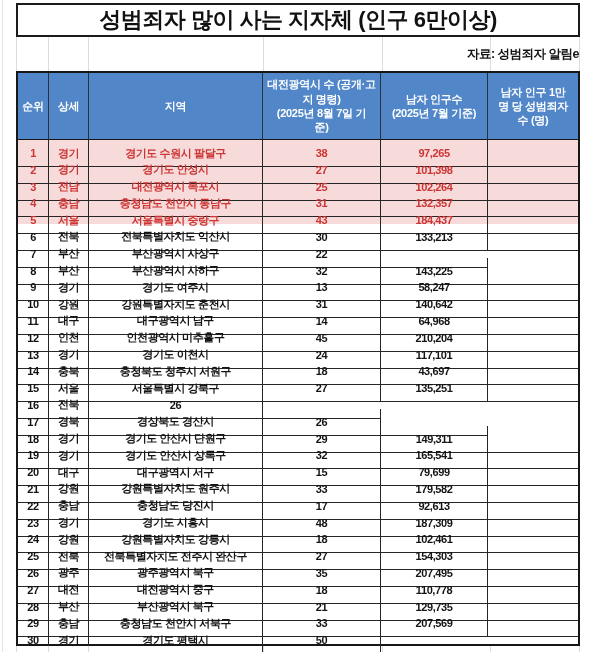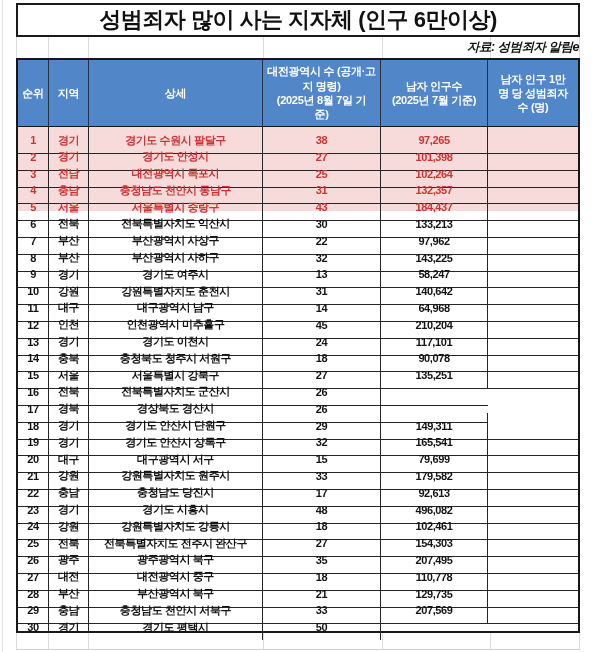--- a/index.html
+++ b/index.html
@@ -18,24 +18,23 @@
   .table-wrap {
     position:absolute; left:16px; top:3px; width:564px;
   }
   .title-cell {
     height:34px; border:2px solid #1b1b1b;
     display:flex; align-items:center; justify-content:center;
     font-size:22px; font-weight:bold; color:#111; letter-spacing:-0.5px;
     background:#fff;
   }
   .source-row {
-    position:relative; height:21px;
+    position:relative; height:34px;
     display:grid; grid-template-columns:32px 40px 175px 119px 108px 1fr;
     border-left:1px solid var(--faint,#dcdcdc);
-    font-style:italic;
   }
   .source-row .gcell { border-right:1px solid var(--faint,#dcdcdc); }
   .source-text {
     position:absolute; right:1px; top:0; bottom:0;
     display:flex; align-items:center;
     font-size:12.5px; font-weight:bold; color:#141414; letter-spacing:-0.5px;
   }
   .maintable {
     border:2px solid #171717;
   }
@@ -86,22 +85,22 @@
       <div class="gcell"></div>
       <div class="gcell"></div>
       <div class="gcell"></div>
       <div class="gcell"></div>
       <div class="source-text">자료: 성범죄자 알림e</div>
     </div>
 
     <div class="maintable">
       <div class="header-row">
         <div class="cell">순위</div>
+        <div class="cell">상세</div>
         <div class="cell">지역</div>
-        <div class="cell">상세</div>
         <div class="cell">대전광역시 수 (공개·고
 지 명령)
 (2025년 8월 7일 기
 준)</div>
         <div class="cell">남자 인구수
 (2025년 7월 기준)</div>
         <div class="cell">남자 인구 1만
 명 당 성범죄자
 수 (명)</div>
       </div>
@@ -152,21 +151,20 @@
             <div class="cell col-detail">전북특별자치도 익산시</div>
             <div class="cell col-count">30</div>
             <div class="cell col-population">133,213</div>
             <div class="cell col-rate">2.25</div>
           </div>
           <div class="row">
             <div class="cell col-rank">7</div>
             <div class="cell col-region">부산</div>
             <div class="cell col-detail">부산광역시 사상구</div>
             <div class="cell col-count">22</div>
-            <div class="cell col-population">97,962</div>
             <div class="cell col-rate">2.25</div>
           </div>
           <div class="row">
             <div class="cell col-rank">8</div>
             <div class="cell col-region">부산</div>
             <div class="cell col-detail">부산광역시 사하구</div>
             <div class="cell col-count">32</div>
             <div class="cell col-population">143,225</div>
             <div class="cell col-rate">2.23</div>
           </div>
@@ -208,35 +206,34 @@
             <div class="cell col-detail">경기도 이천시</div>
             <div class="cell col-count">24</div>
             <div class="cell col-population">117,101</div>
             <div class="cell col-rate">2.05</div>
           </div>
           <div class="row">
             <div class="cell col-rank">14</div>
             <div class="cell col-region">충북</div>
             <div class="cell col-detail">충청북도 청주시 서원구</div>
             <div class="cell col-count">18</div>
-            <div class="cell col-population">90,078</div>
+            <div class="cell col-population">43,697</div>
             <div class="cell col-rate">2.00</div>
           </div>
           <div class="row">
             <div class="cell col-rank">15</div>
             <div class="cell col-region">서울</div>
             <div class="cell col-detail">서울특별시 강북구</div>
             <div class="cell col-count">27</div>
             <div class="cell col-population">135,251</div>
             <div class="cell col-rate">2.00</div>
           </div>
           <div class="row">
             <div class="cell col-rank">16</div>
             <div class="cell col-region">전북</div>
-            <div class="cell col-detail">전북특별자치도 군산시</div>
             <div class="cell col-count">26</div>
             <div class="cell col-rate">2.00</div>
           </div>
           <div class="row">
             <div class="cell col-rank">17</div>
             <div class="cell col-region">경북</div>
             <div class="cell col-detail">경상북도 경산시</div>
             <div class="cell col-count">26</div>
             <div class="cell col-rate">1.95</div>
           </div>
@@ -278,21 +275,21 @@
             <div class="cell col-detail">충청남도 당진시</div>
             <div class="cell col-count">17</div>
             <div class="cell col-population">92,613</div>
             <div class="cell col-rate">1.84</div>
           </div>
           <div class="row">
             <div class="cell col-rank">23</div>
             <div class="cell col-region">경기</div>
             <div class="cell col-detail">경기도 시흥시</div>
             <div class="cell col-count">48</div>
-            <div class="cell col-population">496,082</div>
+            <div class="cell col-population">187,309</div>
             <div class="cell col-rate">1.79</div>
           </div>
           <div class="row">
             <div class="cell col-rank">24</div>
             <div class="cell col-region">강원</div>
             <div class="cell col-detail">강원특별자치도 강릉시</div>
             <div class="cell col-count">18</div>
             <div class="cell col-population">102,461</div>
             <div class="cell col-rate">1.76</div>
           </div>

